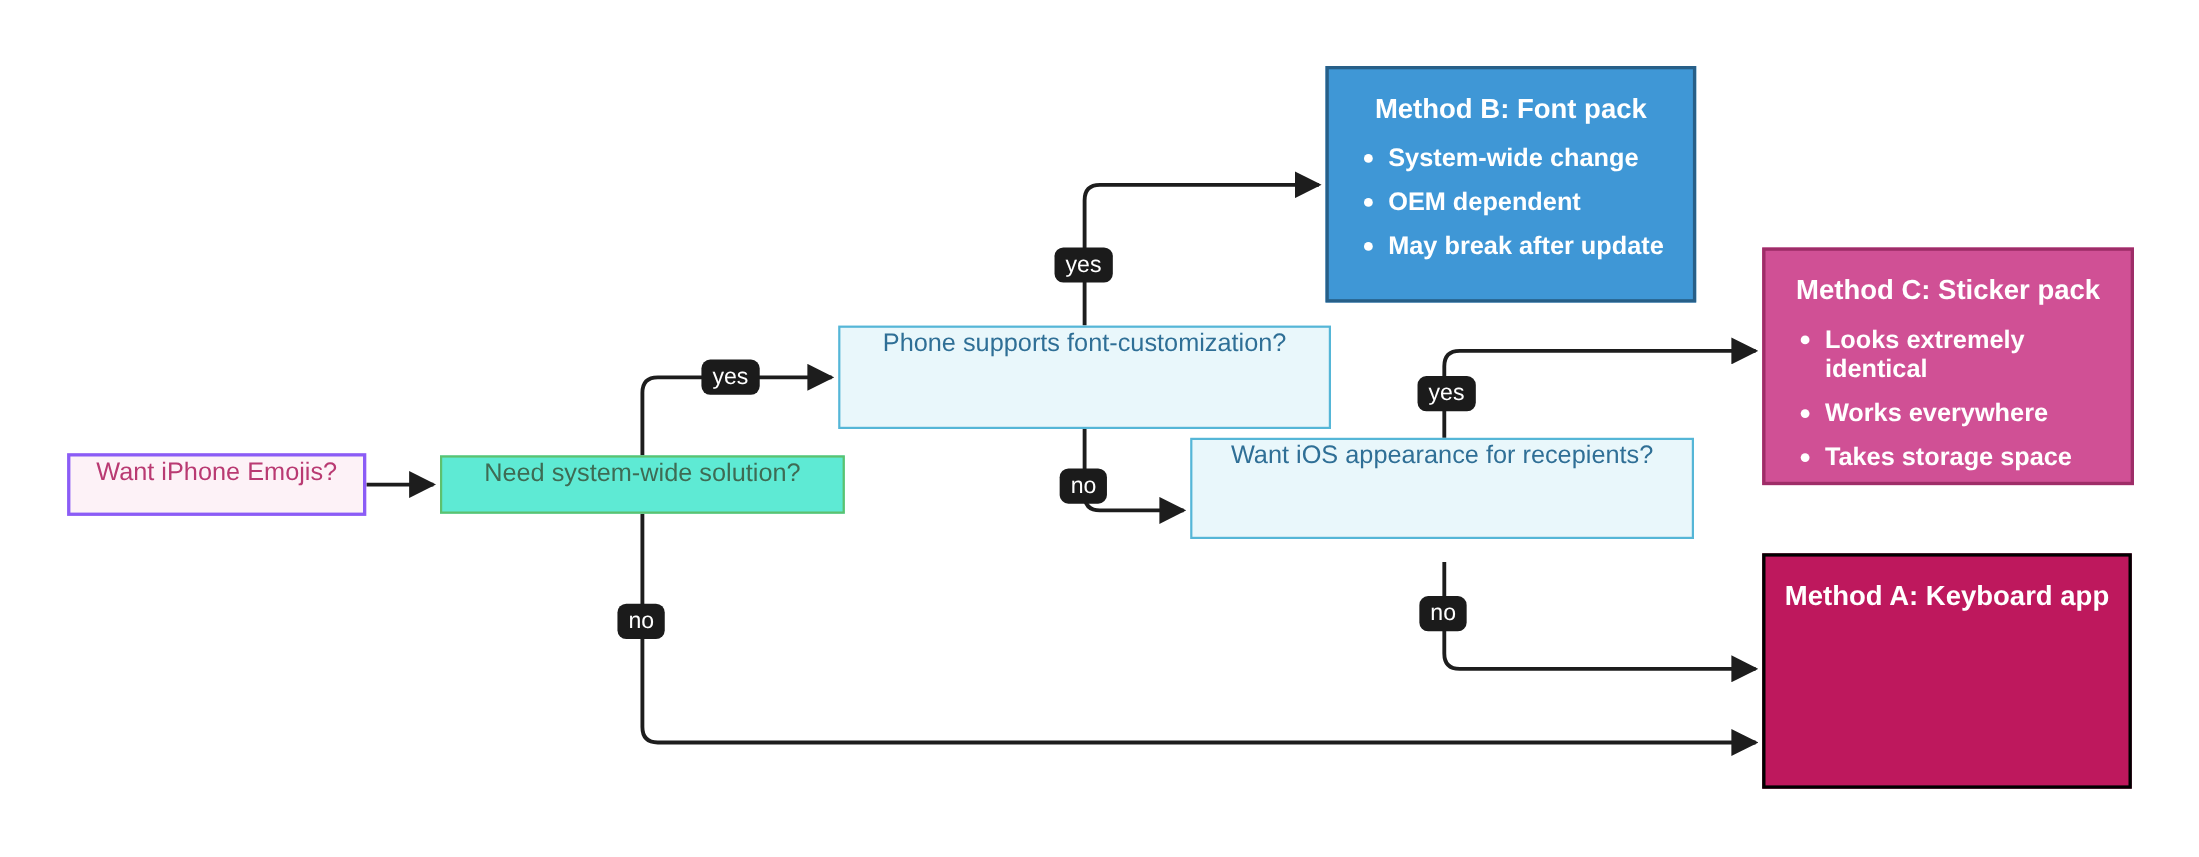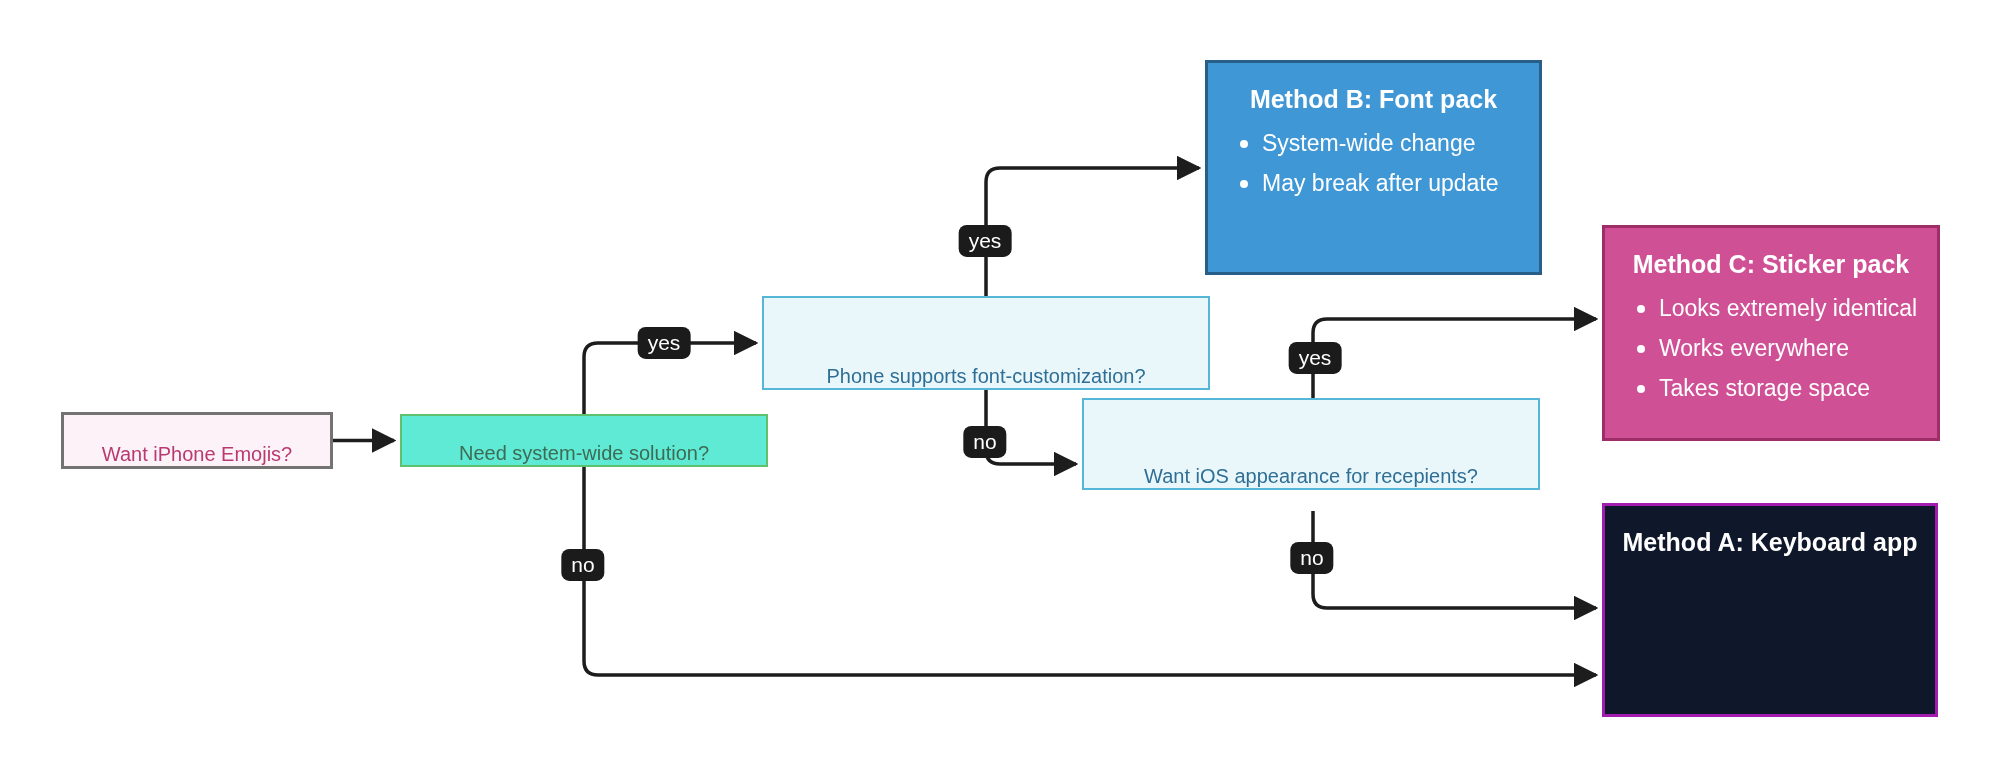--- a/index.html
+++ b/index.html
@@ -26,29 +26,29 @@
     stroke: #1d1d1d;
     stroke-width: 3.5px;
   }
   .node {
     position: absolute;
     box-sizing: border-box;
     z-index: 2;
   }
   .q {
     display: flex;
-    align-items: flex-end;
+    align-items: flex-start;
     justify-content: center;
     text-align: center;
-    font-size: 20px;
+    font-size: 23px;
   }
   .n-start {
     left: 61px; top: 412px; width: 272px; height: 57px;
     background: #fdf2f7;
-    border: 3px solid #737373;
+    border: 3px solid #8b5cf6;
     color: #b93a72;
   }
   .n-system {
     left: 400px; top: 414px; width: 368px; height: 53px;
     background: #5eead4;
     border: 2.5px solid #5ec16e;
     color: #3e6b54;
   }
   .n-font {
     left: 762px; top: 296px; width: 448px; height: 94px;
@@ -72,34 +72,35 @@
     border: 3px solid #275f88;
   }
   .n-method-c {
     left: 1602px; top: 212px; width: 338px; height: 216px;
     background: #d05095;
     border: 3px solid #9e2d68;
     margin-top: 13px;
   }
   .n-method-a {
     left: 1602px; top: 503px; width: 336px; height: 214px;
-    background: #0f172a;
-    border: 3px solid #a21caf;
+    background: #be185d;
+    border: 3px solid #000000;
   }
   .mtitle {
     text-align: center;
     font-weight: bold;
     font-size: 25px;
     line-height: 29px;
     margin-top: 6px;
   }
   .method ul {
     list-style: none;
     margin: 16px 0 0 0;
     padding: 0 0 0 16px;
+    font-weight: bold;
   }
   .method li {
     position: relative;
     font-size: 23px;
     line-height: 27px;
     padding-left: 24px;
     margin-bottom: 13px;
   }
   .method li::before {
     content: "";
@@ -161,20 +162,21 @@
   </div>
 
   <div class="node q n-ios">
     <span>Want iOS appearance for recepients?</span>
   </div>
 
   <div class="node method n-method-b">
     <div class="mtitle">Method B: Font pack</div>
     <ul>
       <li>System-wide change</li>
+      <li>OEM dependent</li>
       <li>May break after update</li>
     </ul>
   </div>
 
   <div class="node method n-method-c">
     <div class="mtitle">Method C: Sticker pack</div>
     <ul>
       <li>Looks extremely identical</li>
       <li>Works everywhere</li>
       <li>Takes storage space</li>

